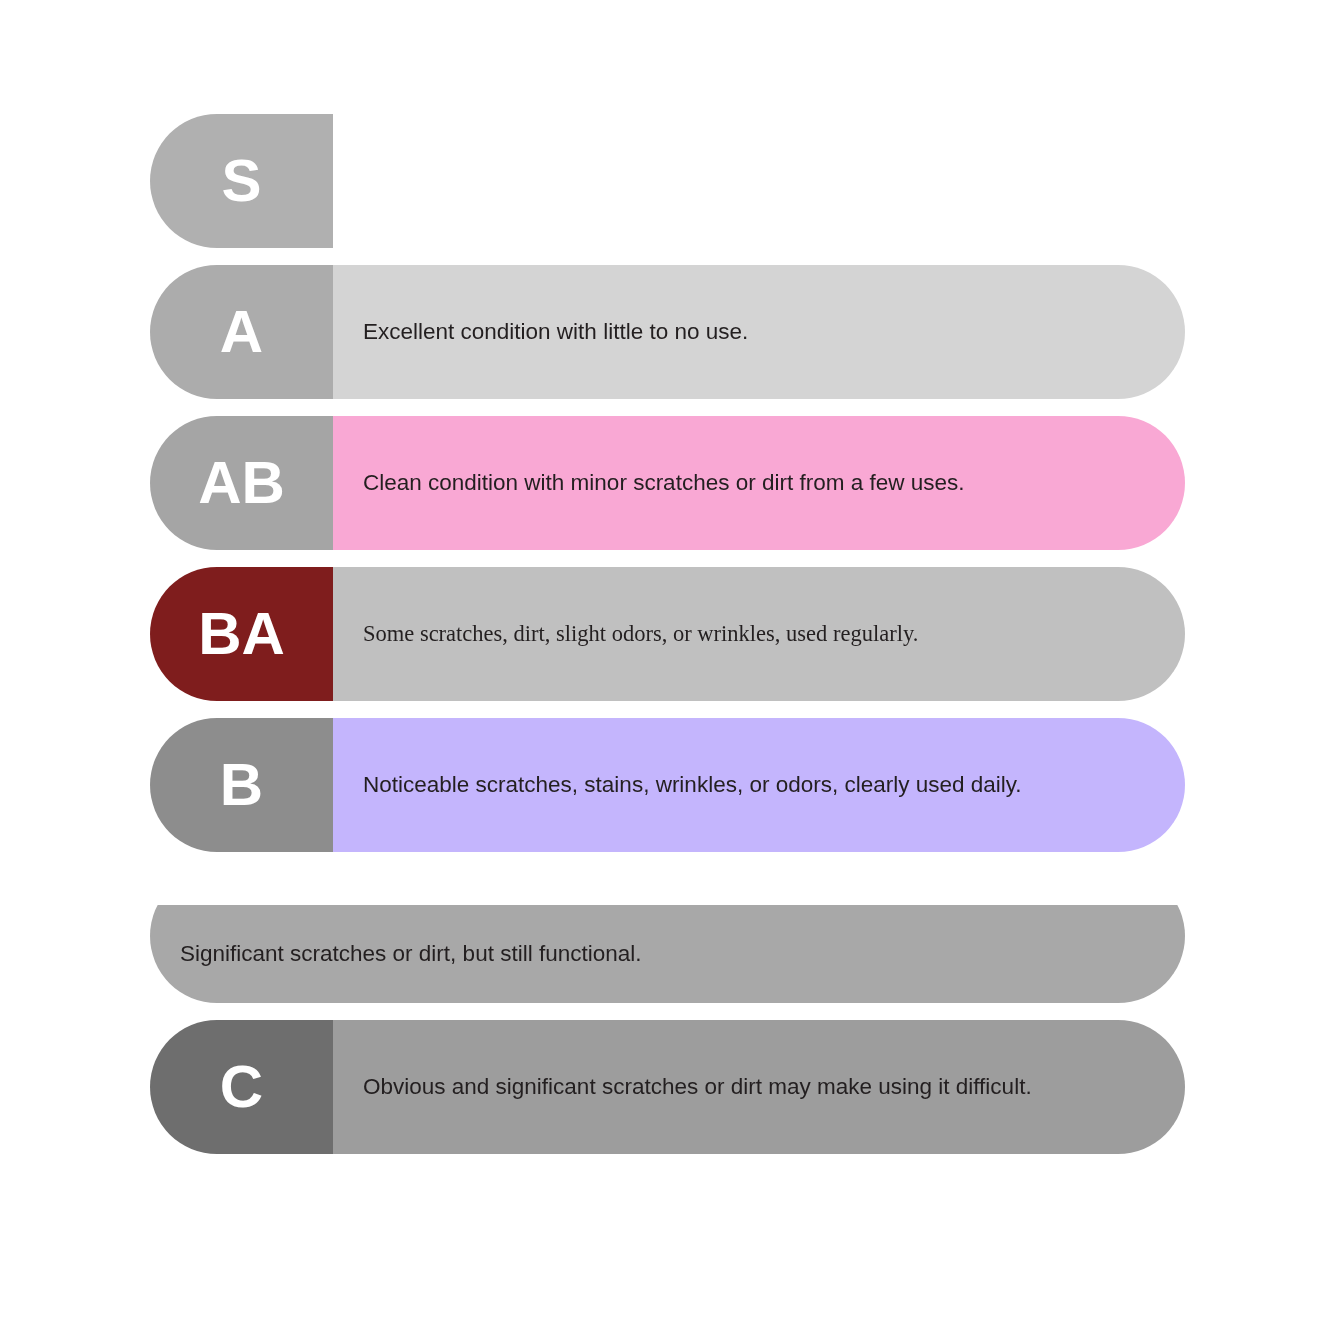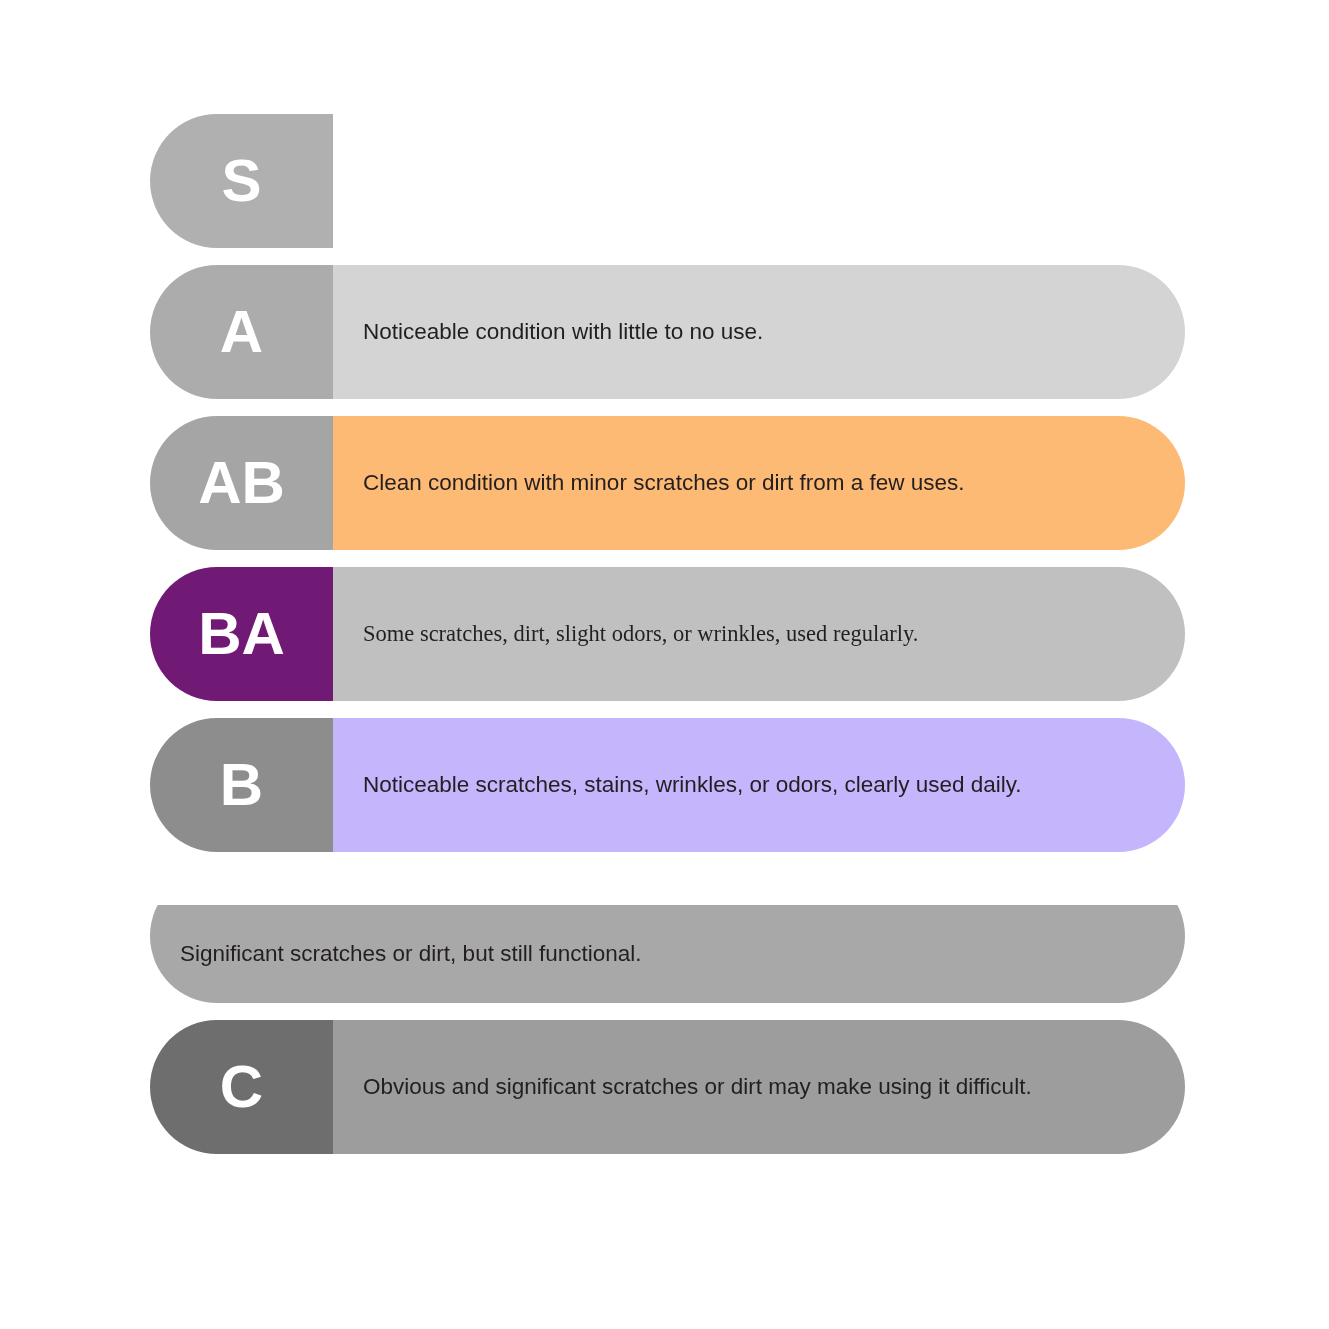--- a/index.html
+++ b/index.html
@@ -55,30 +55,30 @@
 <body>
 
 <div class="chart">
 
   <div class="rank-row">
     <div class="rank-badge" style="background-color: rgb(176, 176, 176);">S</div>
   </div>
 
   <div class="rank-row">
     <div class="rank-badge" style="background-color: rgb(172, 172, 172);">A</div>
-    <div class="rank-desc" style="background-color: rgb(212, 212, 212);">Noticeable condition with little to no use.</div>
+    <div class="rank-desc" style="background-color: rgb(212, 212, 212);">Excellent condition with little to no use.</div>
   </div>
 
   <div class="rank-row">
     <div class="rank-badge" style="background-color: rgb(165, 165, 165);">AB</div>
-    <div class="rank-desc" style="background-color: #fdba74;">Clean condition with minor scratches or dirt from a few uses.</div>
+    <div class="rank-desc" style="background-color: #f9a8d4;">Clean condition with minor scratches or dirt from a few uses.</div>
   </div>
 
   <div class="rank-row">
-    <div class="rank-badge" style="background-color: #701a75;">BA</div>
+    <div class="rank-badge" style="background-color: #7f1d1d;">BA</div>
     <div class="rank-desc" style="background-color: rgb(192, 192, 192); font-family: Liberation Serif, serif;">Some scratches, dirt, slight odors, or wrinkles, used regularly.</div>
   </div>
 
   <div class="rank-row">
     <div class="rank-badge" style="background-color: rgb(141, 141, 141);">B</div>
     <div class="rank-desc" style="background-color: #c4b5fd;">Noticeable scratches, stains, wrinkles, or odors, clearly used daily.</div>
   </div>
 
   <div class="rank-row">
     <div class="rank-desc" style="background-color: rgb(168, 168, 168); margin-top: 36px;">Significant scratches or dirt, but still functional.</div>

